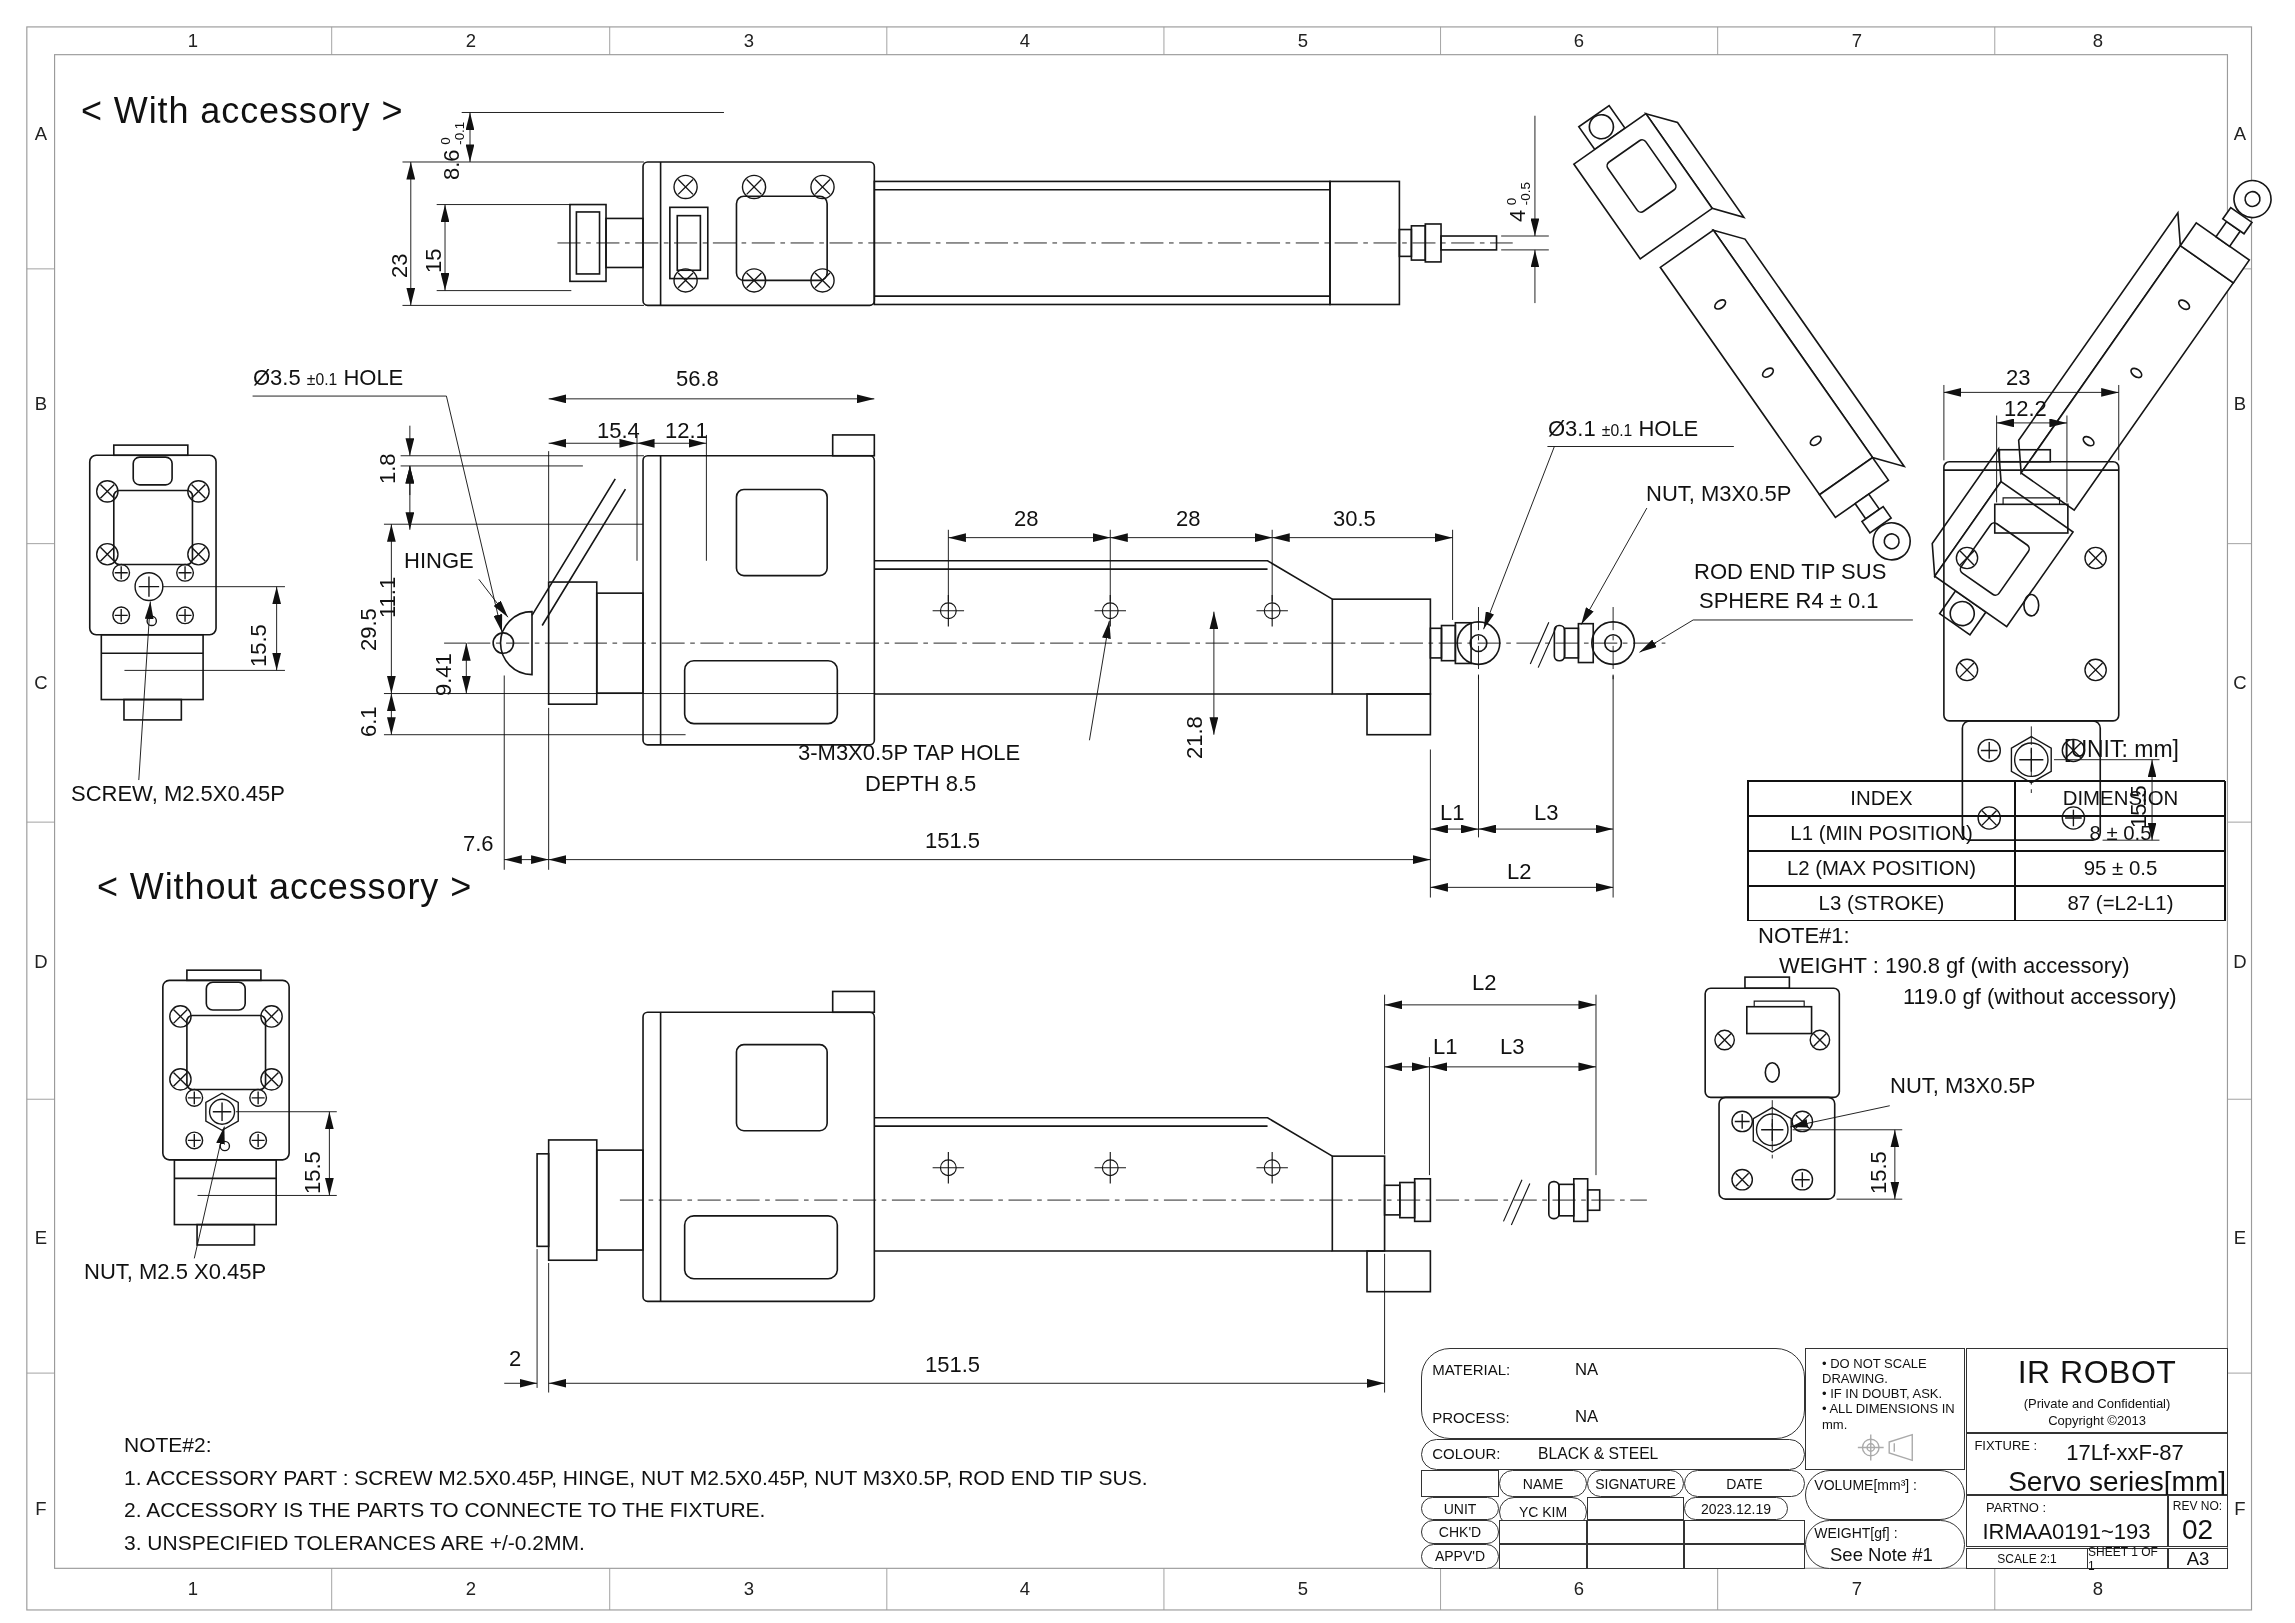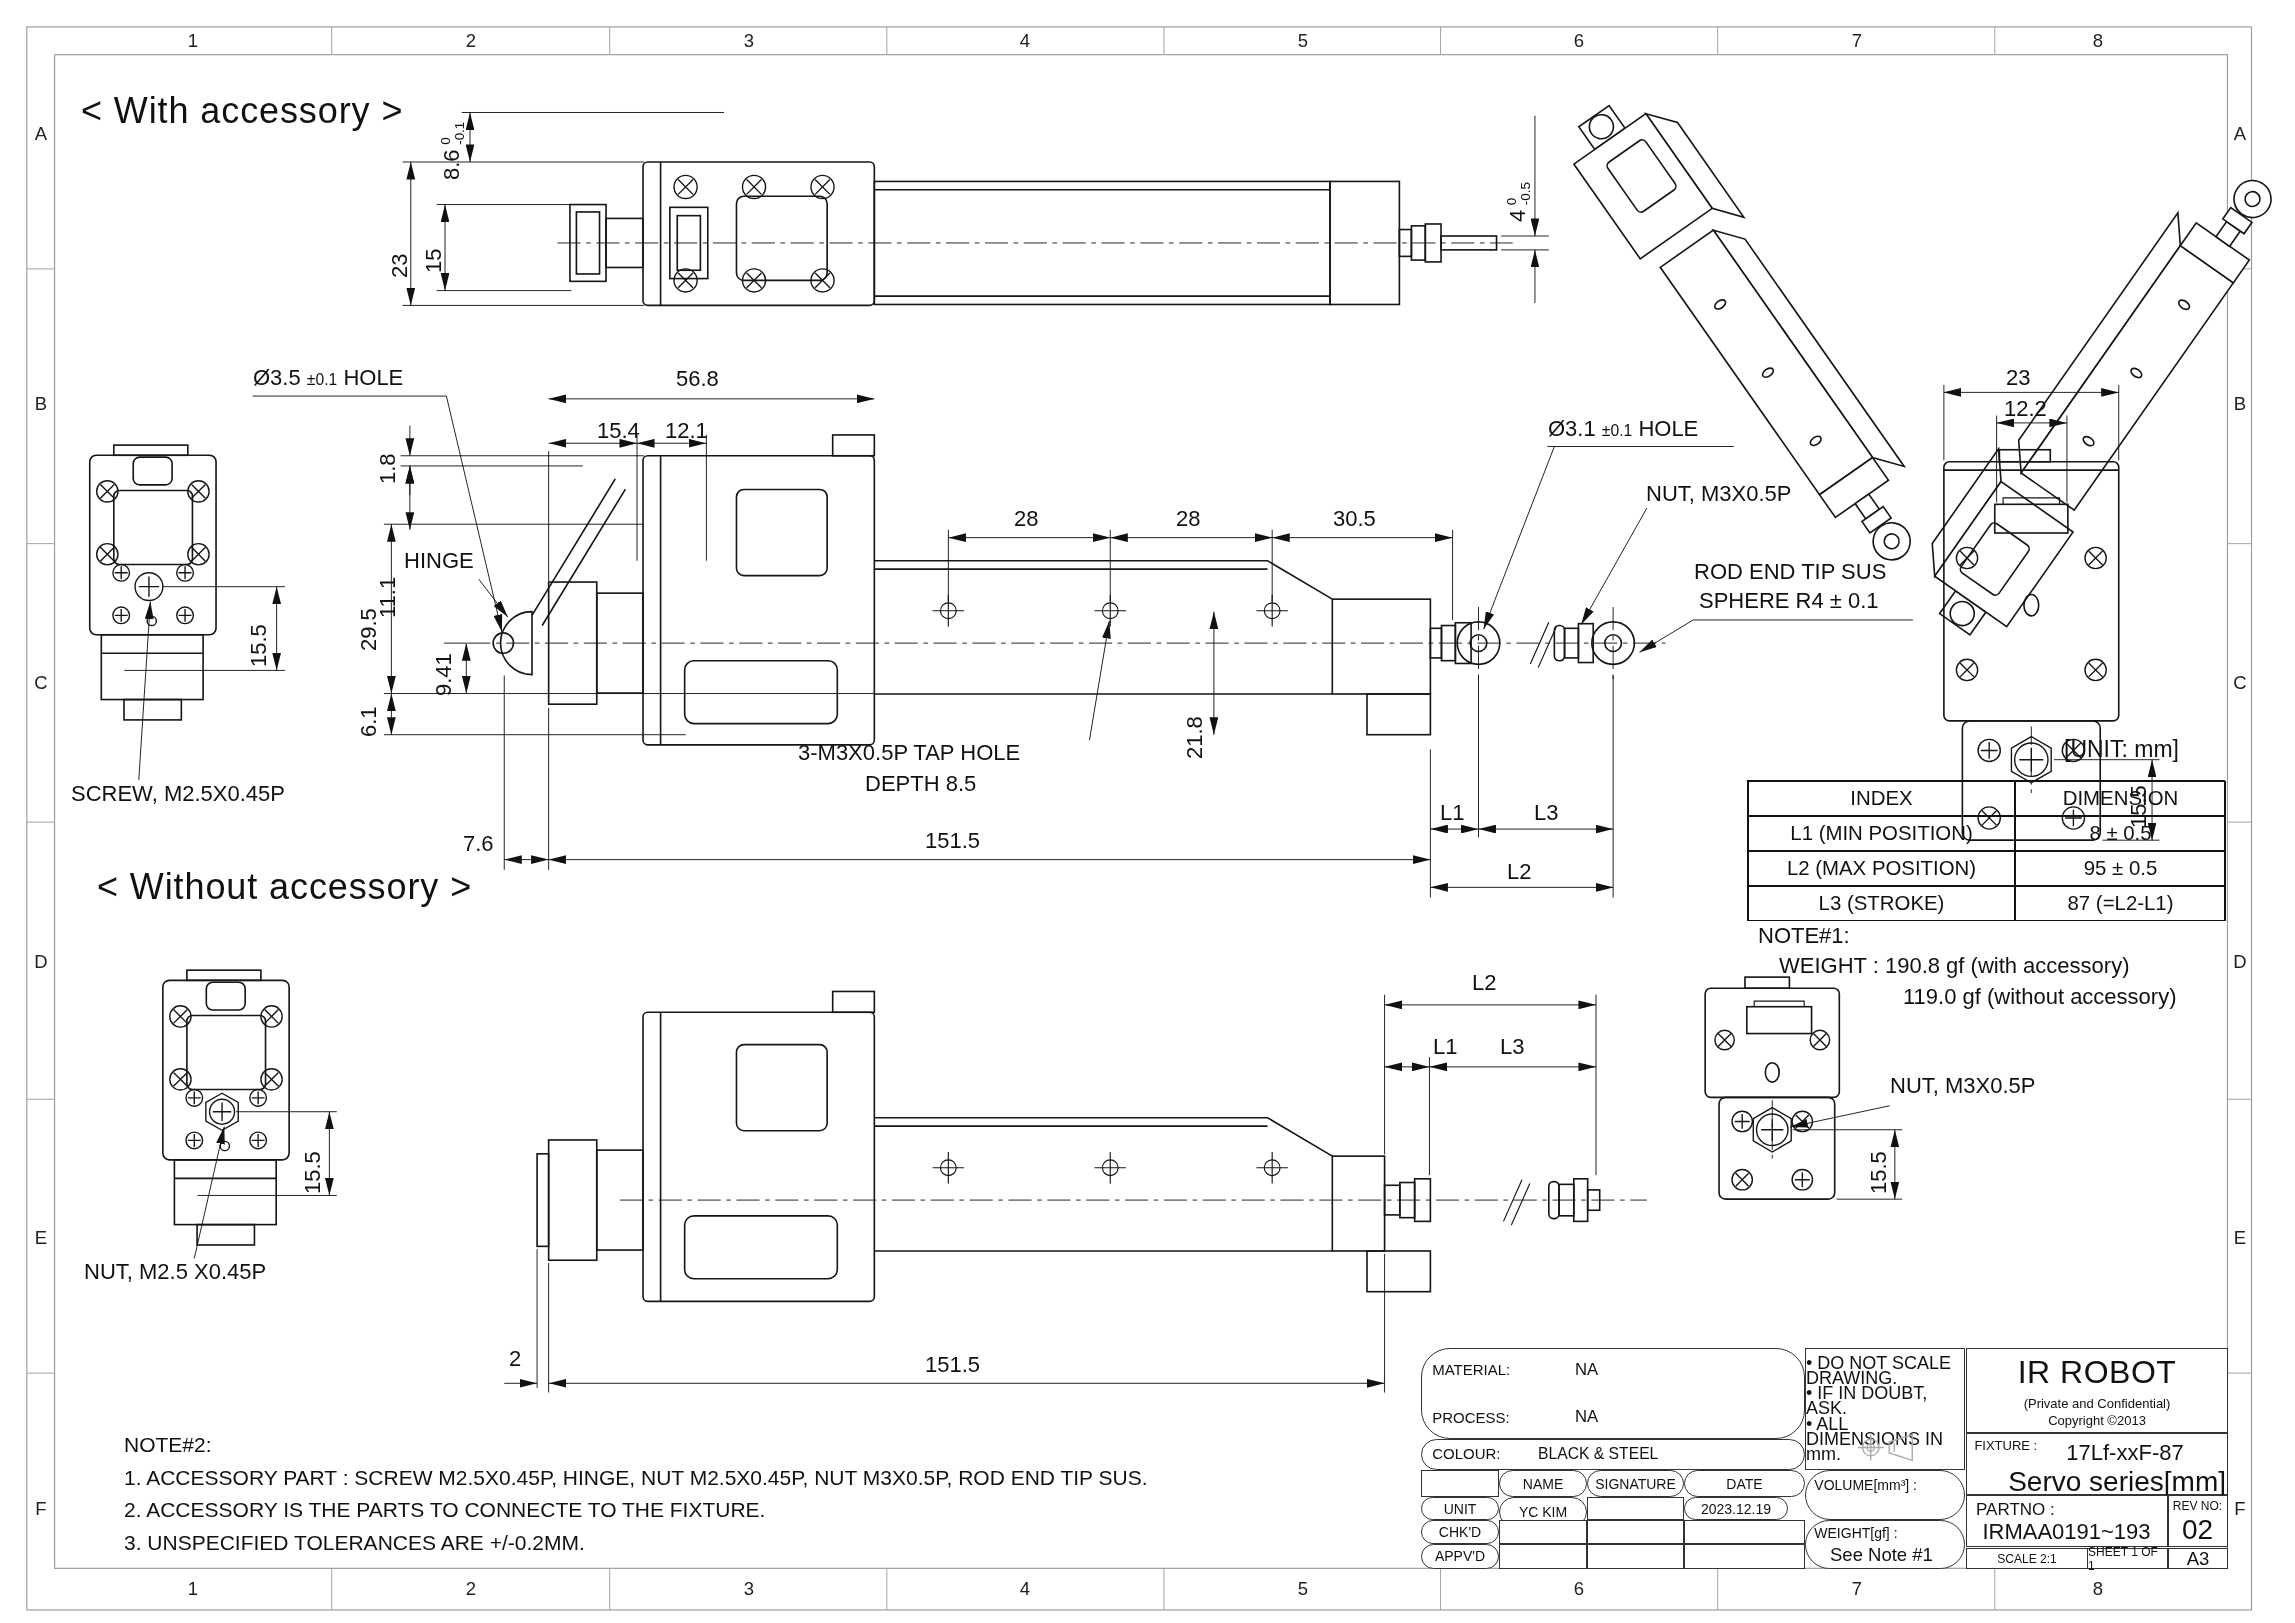--- a/index.html
+++ b/index.html
@@ -543,21 +543,21 @@
   <div class="cell ctr tbl" style="left:1421px;top:1520px;width:78px;height:24px">CHK'D</div>
   <div class="cell" style="left:1499px;top:1520px;width:88px;height:24px"></div>
   <div class="cell" style="left:1587px;top:1520px;width:97px;height:24px"></div>
   <div class="cell" style="left:1684px;top:1520px;width:121px;height:24px"></div>
   <div class="cell ctr tbl" style="left:1421px;top:1544px;width:78px;height:24.5px">APPV'D</div>
   <div class="cell" style="left:1499px;top:1544px;width:88px;height:24.5px"></div>
   <div class="cell" style="left:1587px;top:1544px;width:97px;height:24.5px"></div>
   <div class="cell" style="left:1684px;top:1544px;width:121px;height:24.5px"></div>
 
   <div class="cell" style="left:1805px;top:1348px;width:160px;height:122px">
-    <div style="position:absolute;left:0;top:6.5px;font-size:18px;line-height:15.3px">
+    <div style="position:absolute;left:16px;top:6.5px;font-size:13px;line-height:15.3px">
       <div>• <span>DO NOT SCALE DRAWING.</span></div>
       <div>• <span>IF IN DOUBT, ASK.</span></div>
       <div>• <span>ALL DIMENSIONS IN mm.</span></div>
     </div>
     <svg width="83" height="37" style="left:44px;top:80px" viewBox="0 0 180 80">
       <g stroke="#aaa" fill="none" stroke-width="3">
         <circle cx="45" cy="40" r="18"></circle>
             <circle cx="45" cy="40" r="8"></circle>
         <path d="M45,12v56 M17,40h56"></path>
         <path d="M85,28 L135,12 L135,68 L85,52 Z"></path>
@@ -577,21 +577,21 @@
     <div class="lbl" style="left:0;top:6.5px;width:260px;text-align:center;font-size:32px;letter-spacing:0.5px">IR ROBOT</div>
     <div class="lbl" style="left:0;top:48px;width:260px;text-align:center;font-size:13px">(Private and Confidential)</div>
     <div class="lbl" style="left:0;top:65px;width:260px;text-align:center;font-size:13px">Copyright ©2013</div>
   </div>
   <div class="cell" style="left:1966px;top:1433px;width:262px;height:62px">
     <span class="lbl" style="left:7.4px;top:4.6px;font-size:13px">FIXTURE :</span>
     <div class="lbl" style="left:56px;top:6.5px;width:204px;text-align:center;font-size:22px">17Lf-xxF-87</div>
     <div class="lbl" style="left:28px;top:33px;width:231px;text-align:right;font-size:28px">Servo series[mm]</div>
   </div>
   <div class="cell" style="left:1966px;top:1495px;width:202px;height:52px">
-    <span class="lbl" style="left:9px;top:4.6px;font-size:17px">PARTNO :</span>
+    <span class="lbl" style="left:19px;top:4.6px;font-size:13px">PARTNO :</span>
     <div class="lbl" style="left:0;top:24px;width:199px;text-align:center;font-size:22px">IRMAA0191~193</div>
   </div>
   <div class="cell" style="left:2168px;top:1495px;width:60px;height:52px">
     <div class="lbl" style="left:0;top:3.7px;width:57px;text-align:center;font-size:12px">REV NO:</div>
     <div class="lbl" style="left:0;top:18.5px;width:57px;text-align:center;font-size:28px">02</div>
   </div>
   <div class="cell ctr" style="left:1966px;top:1548px;width:122px;height:21px;font-size:12px">SCALE 2:1</div>
   <div class="cell ctr" style="left:2087px;top:1548px;width:81px;height:21px;font-size:12px">SHEET 1 OF 1</div>
   <div class="cell ctr" style="left:2168px;top:1548px;width:60px;height:21px;font-size:18.5px">A3</div>
 </div>

